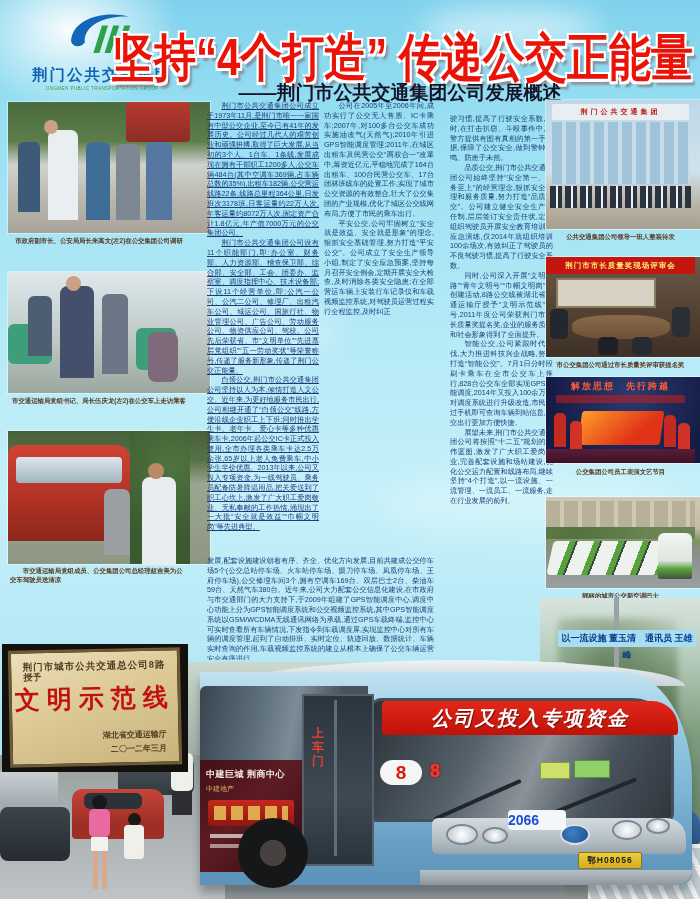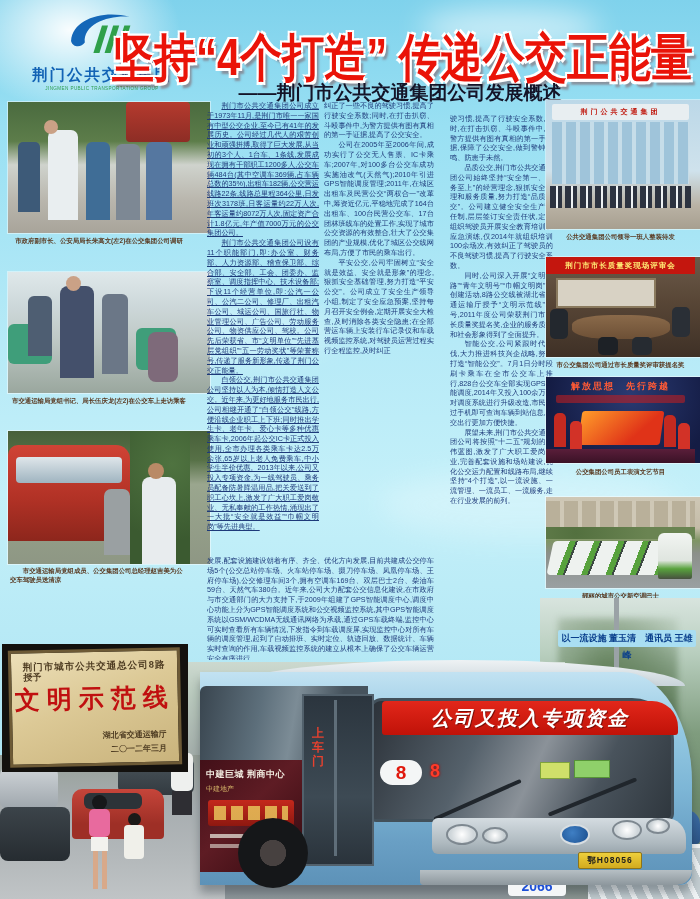--- a/index.html
+++ b/index.html
@@ -96,21 +96,20 @@
     <div class="abs" style="left:140px;top:32px;width:16px;height:16px;background:#b98a66;border-radius:50%;"></div>
   </div>
   <div class="cap" style="left:10px;top:567px;width:178px;text-indent:2em;text-align:left;">市交通运输局党组成员、公交集团公司总经理赵吉美为公交车驾驶员送清凉</div>
 
   <div class="art" style="left:207px;top:101px;width:112px;height:452px;text-decoration:underline;">
     <p>荆门市公共交通集团公司成立于1973年11月,是荆门市唯一一家国有中型公交企业,至今已有41年的发展历史。公司经过几代人的艰苦创业和顽强拼搏,取得了巨大发展,从当初的3个人、1台车、1条线,发展成现在拥有干部职工1200多人,公交车辆484台(其中空调车369辆,占车辆总数的35%),出租车182辆,公交营运线路22条,线路总里程364公里,日发班次3178班,日客运量约22万人次,年客运量约8072万人次,固定资产合计1.8亿元,年产值7000万元的公交集团公司。</p>
     <p>荆门市公共交通集团公司设有11个职能部门,即:办公室、财务部、人力资源部、稽查保卫部、综合部、安全部、工会、团委办、监察室、调度指挥中心、技术设备部;下设11个经营单位,即:公汽一公司、公汽二公司、修理厂、出租汽车公司、城运公司、国旅行社、物业管理公司、广告公司、劳动服务公司、物资供应公司、驾校。公司先后荣获省、市“文明单位”“先进基层党组织”“五一劳动奖状”等荣誉称号,传递了服务新形象,传递了荆门公交正能量。</p>
     <p>白领公交,荆门市公共交通集团公司坚持以人为本,倾情打造人文公交。近年来,为更好地服务市民出行,公司相继开通了“白领公交”线路,方便沿线企业职工上下班;同时推出学生卡、老年卡、爱心卡等多种优惠乘车卡,2006年起公交IC卡正式投入使用,全市办理各类乘车卡达2.5万余张,65岁以上老人免费乘车,中小学生半价优惠。2013年以来,公司又投入专项资金,为一线驾驶员、乘务员配备防暑降温用品,把关爱送到了职工心坎上,激发了广大职工爱岗敬业、无私奉献的工作热情,涌现出了一大批“安全就是效益”“巾帼文明岗”等先进典型。</p>
   </div>
   <div class="art" style="left:324px;top:101px;width:110px;height:452px;">
-    <p style="text-indent:0;">纠正了一些不良的驾驶习惯,提高了行驶安全系数;同时,在打击扒窃、斗殴事件中,为警方提供有图有真相的第一手证据,提高了公交安全。</p>
     <p>公司在2005年至2006年间,成功实行了公交无人售票、IC卡乘车;2007年,对100多台公交车成功实施油改气(天然气);2010年引进GPS智能调度管理;2011年,在城区出租车及民营公交“两权合一”改革中,筹资近亿元,平稳地完成了164台出租车、100台民营公交车、17台团林班线车的处置工作,实现了城市公交资源的有效整合,壮大了公交集团的产业规模,优化了城区公交线网布局,方便了市民的乘车出行。</p>
     <p>平安公交,公司牢固树立“安全就是效益、安全就是形象”的理念,狠抓安全基础管理,努力打造“平安公交”。公司成立了安全生产领导小组,制定了安全应急预案,坚持每月召开安全例会,定期开展安全大检查,及时消除各类安全隐患;在全部营运车辆上安装行车记录仪和车载视频监控系统,对驾驶员运营过程实行全程监控,及时纠正</p>
   </div>
   <div class="art" style="left:438px;top:114px;width:103px;height:556px;margin-left:12px;">
     <p style="text-indent:0;">驶习惯,提高了行驶安全系数,同时,在打击扒窃、斗殴事件中,为警方提供有图有真相的第一手证据,保障了公交安全,做到警钟长鸣、防患于未然。</p>
     <p>品质公交,荆门市公共交通集团公司始终坚持“安全第一、服务至上”的经营理念,狠抓安全管理和服务质量,努力打造“品质公交”。公司建立健全安全生产责任制,层层签订安全责任状,定期组织驾驶员开展安全教育培训和应急演练,仅2014年就组织培训100余场次,有效纠正了驾驶员的不良驾驶习惯,提高了行驶安全系数。</p>
     <p>同时,公司深入开展“文明线路”“青年文明号”“巾帼文明岗”等创建活动,8路公交线被湖北省交通运输厅授予“文明示范线”称号,2011年度公司荣获荆门市市长质量奖提名奖,企业的服务质量和社会形象得到了全面提升。</p>
     <p>智能公交,公司紧跟时代步伐,大力推进科技兴企战略,努力打造“智能公交”。7月1日分时段刷卡乘车在全市公交车上推行,828台公交车全部实现GPS智能调度,2014年又投入100余万元对调度系统进行升级改造,市民通过手机即可查询车辆到站信息,公交出行更加方便快捷。</p>
     <p>展望未来,荆门市公共交通集团公司将按照“十二五”规划的宏伟蓝图,激发了广大职工爱岗敬业,完善配套设施和场站建设,优化公交运力配置和线路布局,继续坚持“4个打造”,以一流设施、一流管理、一流员工、一流服务,走在行业发展的前列。</p>
   </div>
@@ -193,21 +192,21 @@
   <div class="buspart" style="left:540px;top:762px;width:28px;height:15px;background:#cfe06a;border:1px solid #7fa23c;"></div>
   <div class="buspart" style="left:574px;top:760px;width:34px;height:16px;background:#8fd06a;border:1px solid #579438;"></div>
   <div class="buspart" style="left:430px;top:798px;width:95px;height:4px;background:#20262c;transform:rotate(-24deg);border-radius:2px;"></div>
   <div class="buspart" style="left:545px;top:795px;width:95px;height:4px;background:#20262c;transform:rotate(-22deg);border-radius:2px;"></div>
   <div class="buspart" style="left:432px;top:818px;width:254px;height:36px;background:linear-gradient(180deg,#d4dce1,#aeb9bf 70%,#98a4ab);border-radius:6px 20px 6px 6px;"></div>
   <div class="buspart" style="left:446px;top:824px;width:28px;height:17px;background:radial-gradient(circle,#fff,#cfd6da 70%);border:2px solid #7e8890;border-radius:50%;"></div>
   <div class="buspart" style="left:482px;top:827px;width:22px;height:13px;background:radial-gradient(circle,#fff,#c6ced2 70%);border:2px solid #7e8890;border-radius:50%;"></div>
   <div class="buspart" style="left:612px;top:820px;width:26px;height:16px;background:radial-gradient(circle,#fff,#cfd6da 70%);border:2px solid #7e8890;border-radius:50%;"></div>
   <div class="buspart" style="left:646px;top:818px;width:20px;height:12px;background:radial-gradient(circle,#fff,#c6ced2 70%);border:2px solid #7e8890;border-radius:50%;"></div>
   <div class="buspart" style="left:560px;top:824px;width:26px;height:17px;background:radial-gradient(circle at 40% 40%,#3f7fc4,#1b4f8e);border:2px solid #d8dee2;border-radius:50%;"></div>
-  <div class="buspart" style="left:508px;top:876px;width:58px;height:20px;background:#f4f6f7;border-radius:4px;text-align:center;font-size:14px;font-weight:900;color:#1d4fd7;line-height:20px;">2066</div>
+  <div class="buspart" style="left:508px;top:810px;width:58px;height:20px;background:#f4f6f7;border-radius:4px;text-align:left;font-size:14px;font-weight:900;color:#1d4fd7;line-height:20px;">2066</div>
   <div class="buspart" style="left:578px;top:852px;width:62px;height:15px;background:linear-gradient(180deg,#eecf3c,#d2ab1e);border:1px solid #8d741a;border-radius:2px;text-align:center;font-size:8.5px;font-weight:bold;color:#1c1c1c;line-height:15px;letter-spacing:1px;">鄂H08056</div>
   <div class="buspart" style="left:420px;top:870px;width:272px;height:15px;background:linear-gradient(180deg,#b6bfc4,#8d979d);border-radius:0 0 26px 6px;"></div>
   <div class="buspart" style="left:200px;top:686px;width:168px;height:74px;background:linear-gradient(100deg,#39454f 0%,#5d6f7b 35%,#7c8c96 55%,#46535d 80%);border-radius:6px 0 0 0;"></div>
   <div class="buspart" style="left:200px;top:760px;width:102px;height:112px;background:linear-gradient(135deg,#421018 0%,#5e1c24 45%,#33090f 100%);">
     <div class="abs" style="left:6px;top:8px;width:92px;height:12px;font-size:9px;font-weight:bold;color:#f2ece0;letter-spacing:.5px;">中建巨城 荆商中心</div>
     <div class="abs" style="left:6px;top:24px;width:60px;height:9px;font-size:7px;color:#d8b86a;">中建地产</div>
     <div class="abs" style="left:8px;top:40px;width:86px;height:26px;background:linear-gradient(180deg,#c4281c,#8e1810);border-radius:3px;">
       <div class="abs" style="left:6px;top:6px;width:74px;height:14px;background:repeating-linear-gradient(90deg,#e8c35a 0 12px,transparent 12px 17px);opacity:.85;"></div>
     </div>
     <div class="abs" style="left:10px;top:74px;width:80px;height:4px;background:rgba(240,240,230,.7);"></div>

